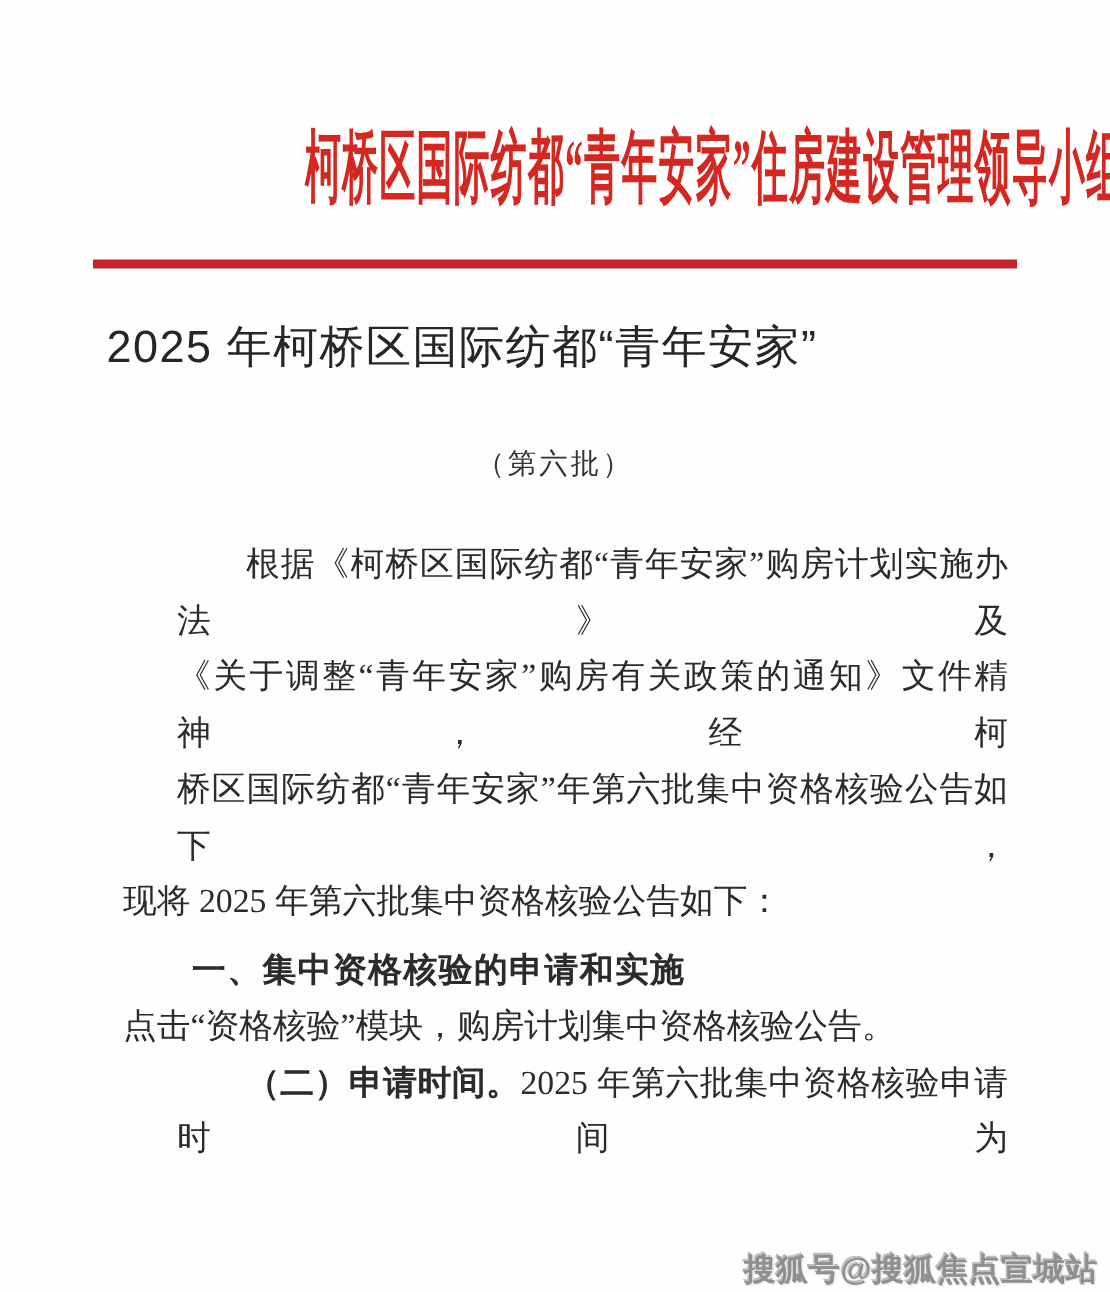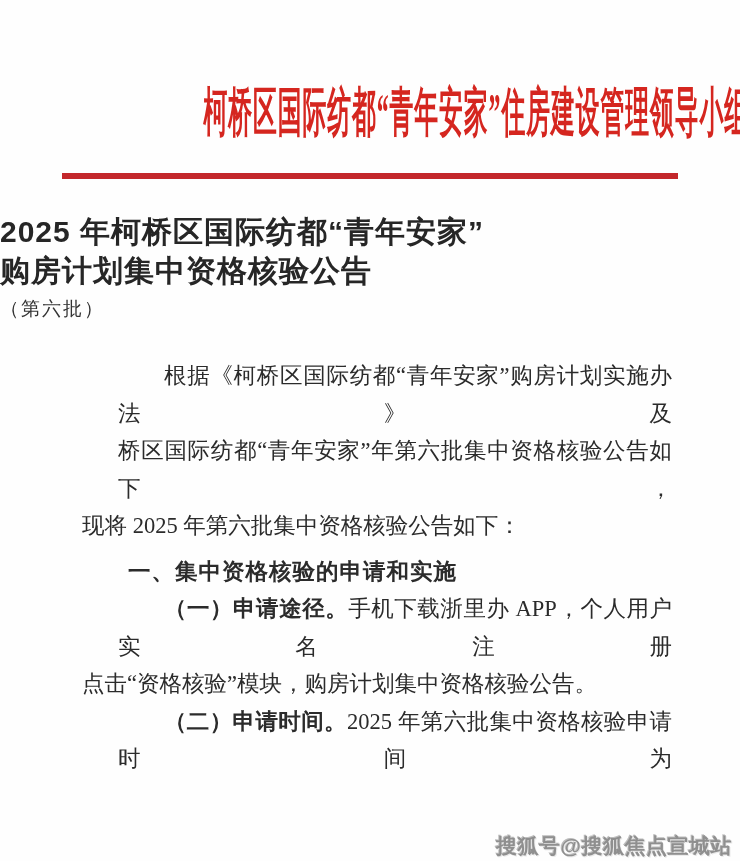--- a/index.html
+++ b/index.html
@@ -41,34 +41,35 @@
     height: 6px;
     background: var(--rule, #c3272b);
   }
 
   
   .doc-title {
     position: absolute;
     top: 212px;
     left: 0;
     width: 616px;
-    text-align: left;
+    text-align: center;
     color: #262626;
     font-family: "Liberation Sans", "DejaVu Sans", sans-serif;
-    font-weight: 700;
+    font-weight: 400;
     font-size: 30px;
     line-height: 39px;
     letter-spacing: 1px;
   }
 
   .doc-subtitle {
     position: absolute;
     top: 296px;
     left: 0;
     width: 740px;
+    text-align: center;
     color: #333333;
     font-size: 19px;
     letter-spacing: 2px;
   }
 
   
   .doc-body {
     position: absolute;
     top: 357px;
     left: 82px;
@@ -114,30 +115,29 @@
 <body>
 
 <div class="page">
 
   <div class="letterhead">柯桥区国际纺都“青年安家”住房建设管理领导小组办公室</div>
 
   <div class="red-line"></div>
 
   <div class="doc-title">
     <div>2025 年柯桥区国际纺都“青年安家”</div>
-    <div>购房计划集中资格核验公告</div>
   </div>
 
   <div class="doc-subtitle">（第六批）</div>
 
   <div class="doc-body" id="doc-body">
       <div class="line fill indent">根据《柯桥区国际纺都“青年安家”购房计划实施办法》及</div>
+      <div class="line fill">《关于调整“青年安家”购房有关政策的通知》文件精神，经柯</div>
       <div class="line fill">桥区国际纺都“青年安家”年第六批集中资格核验公告如下，</div>
       <div class="line last">现将 2025 年第六批集中资格核验公告如下：</div>
       <div class="line last indent bold-line gap">一、集中资格核验的申请和实施</div>
-      <div class="line fill indent"><span class="pre">（一）申请途径。</span>手机下载浙里办 APP，个人用户实名注册</div>
       <div class="line last">点击“资格核验”模块，购房计划集中资格核验公告。</div>
       <div class="line fill indent"><span class="pre">（二）申请时间。</span>2025 年第六批集中资格核验申请时间为</div>
     </div>
 
   <div class="watermark">搜狐号@搜狐焦点宣城站</div>
 
 </div>
 
 </body></html>

